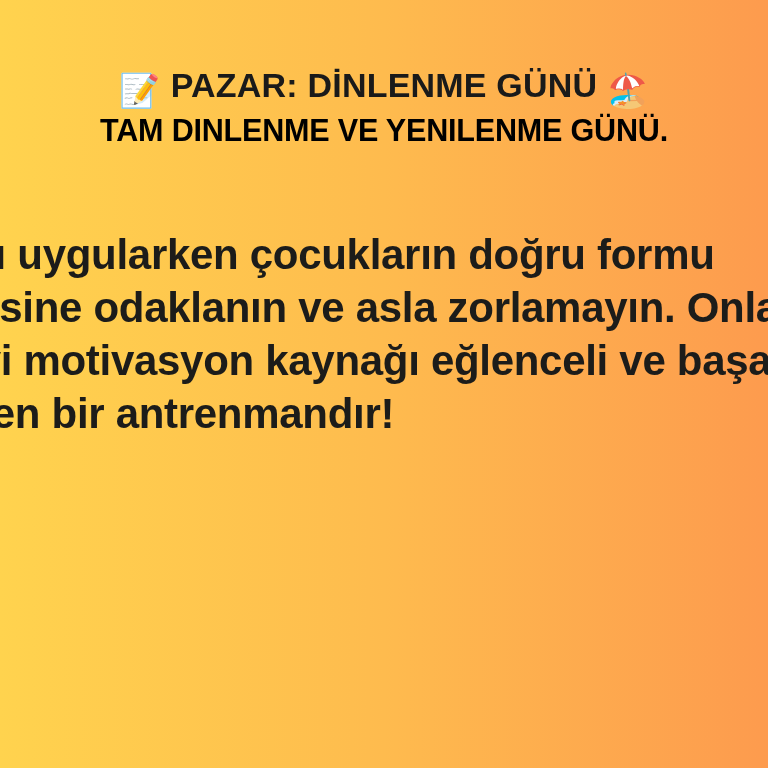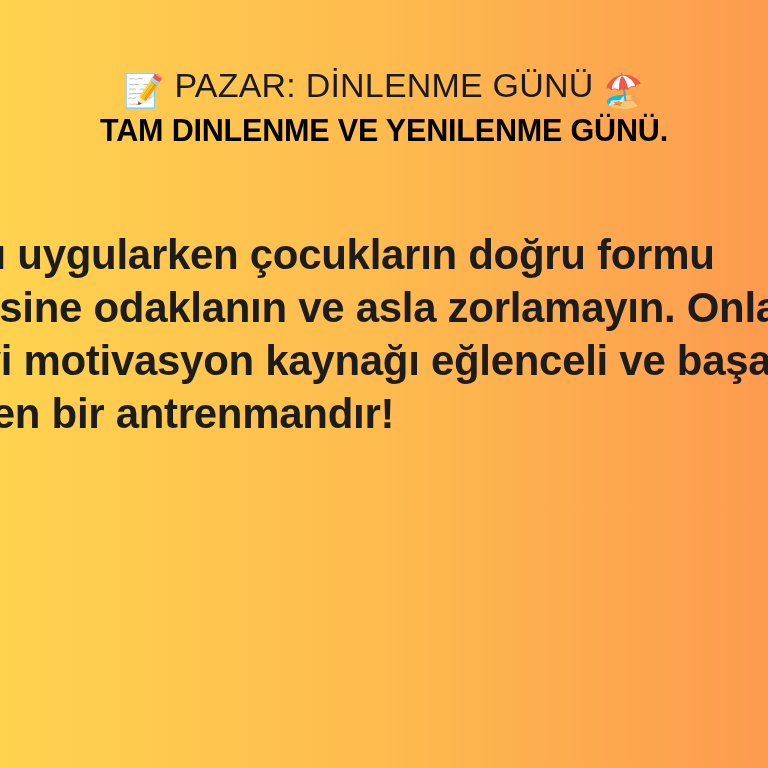--- a/index.html
+++ b/index.html
@@ -31,21 +31,21 @@
     left: 0;
     width: 768px;
     text-align: center;
     line-height: 1.0;
   }
 
   #title-line-1 {
     display: block;
     font-family: "Liberation Sans", "DejaVu Sans", sans-serif;
     font-size: 34px;
-    font-weight: 400;
+    font-weight: 700;
     color: #1a1a1a;
     letter-spacing: 0.2px;
     white-space: nowrap;
     line-height: 1.28;
   }
 
   .title-emoji {
     font-family: "DejaVu Sans", sans-serif;
     font-size: 33px;
     line-height: 1;

